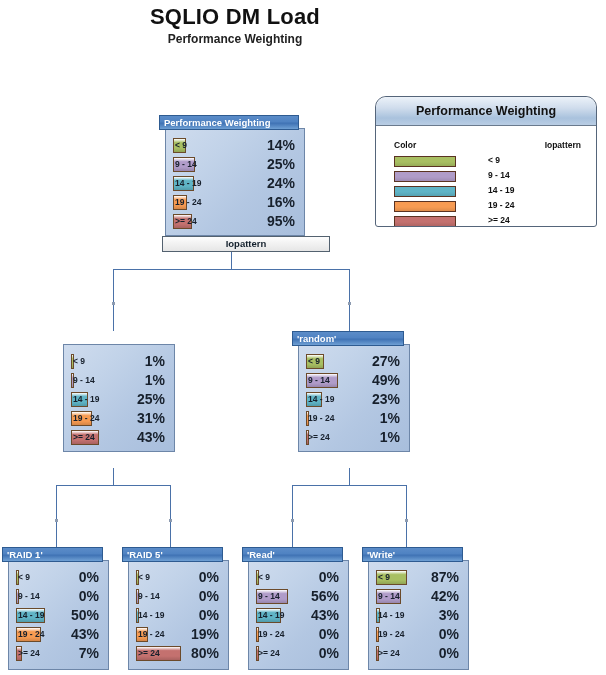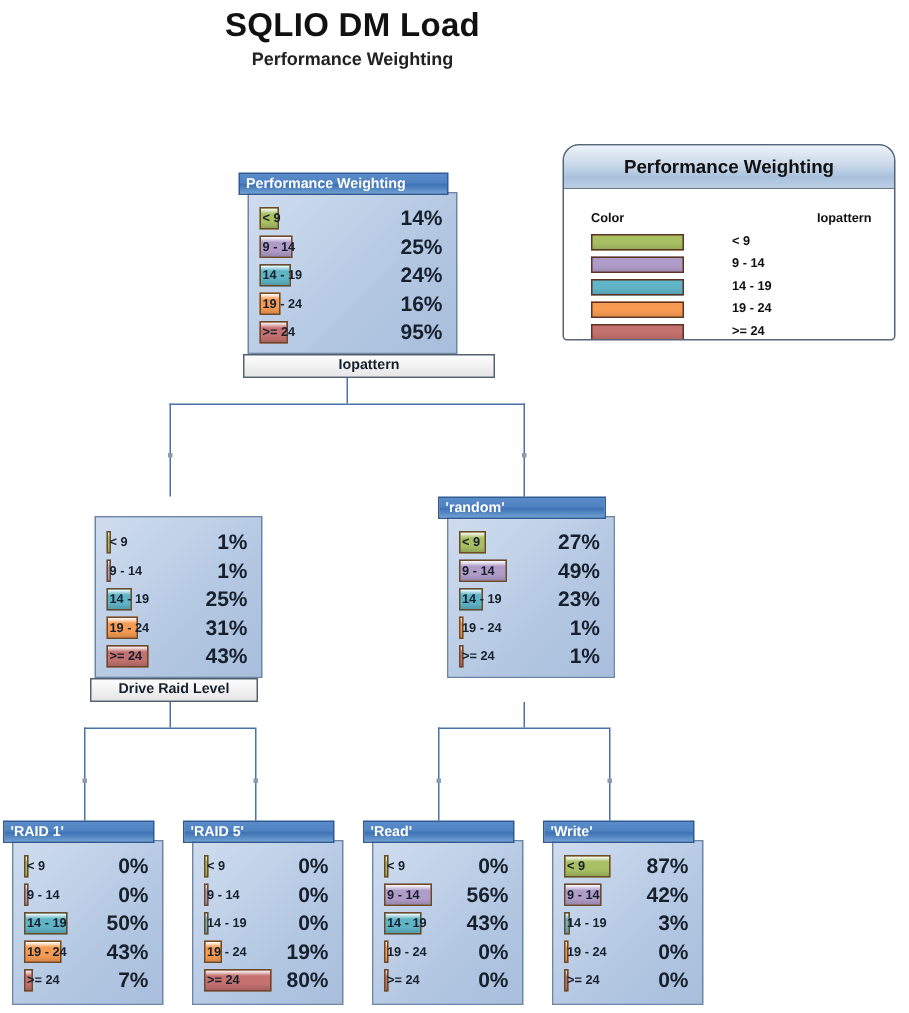--- a/index.html
+++ b/index.html
@@ -412,14 +412,13 @@
               <div class="bar" style="width: 3px; background: linear-gradient(rgb(255, 255, 255) 0%, rgb(196, 113, 111) 28%, rgb(196, 113, 111) 70%, rgba(0, 0, 0, 0.14) 100%), rgb(196, 113, 111);"></div>
               <div class="lbl">&gt;= 24</div>
               <div class="pct">0%</div>
             </div>
           </div>
         </div>
       </div>
     </div>
 
 <div class="split" style="left: 162px; top: 236px; width: 168px;">Iopattern</div>
-    <div class="split" style="left: 60px; top: 452px; width: 112px;">Drive Raid Level</div>
   </div>
 
 </body></html>

